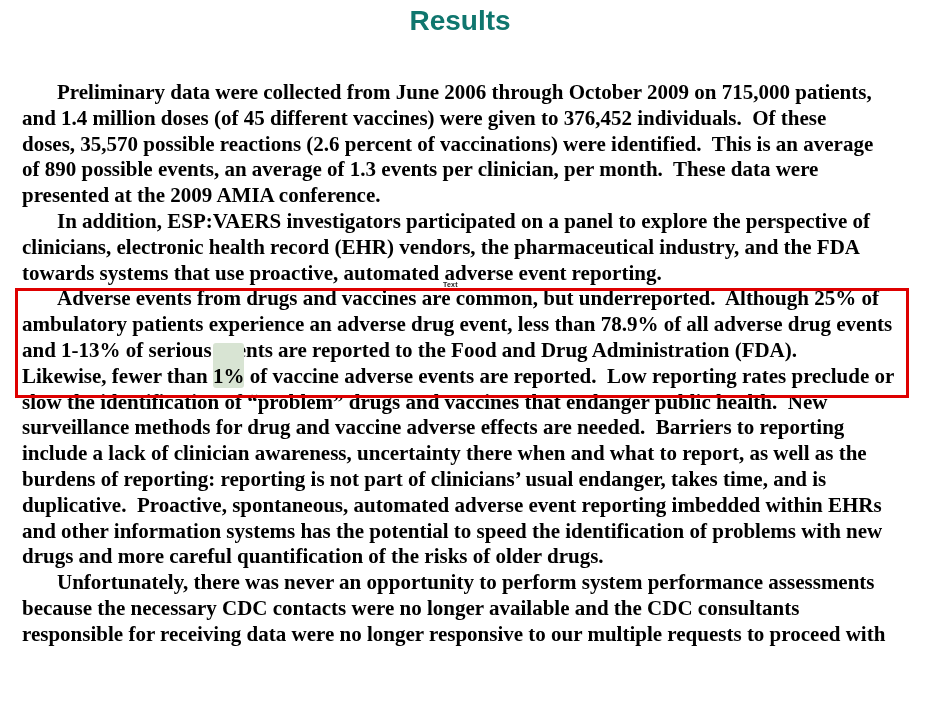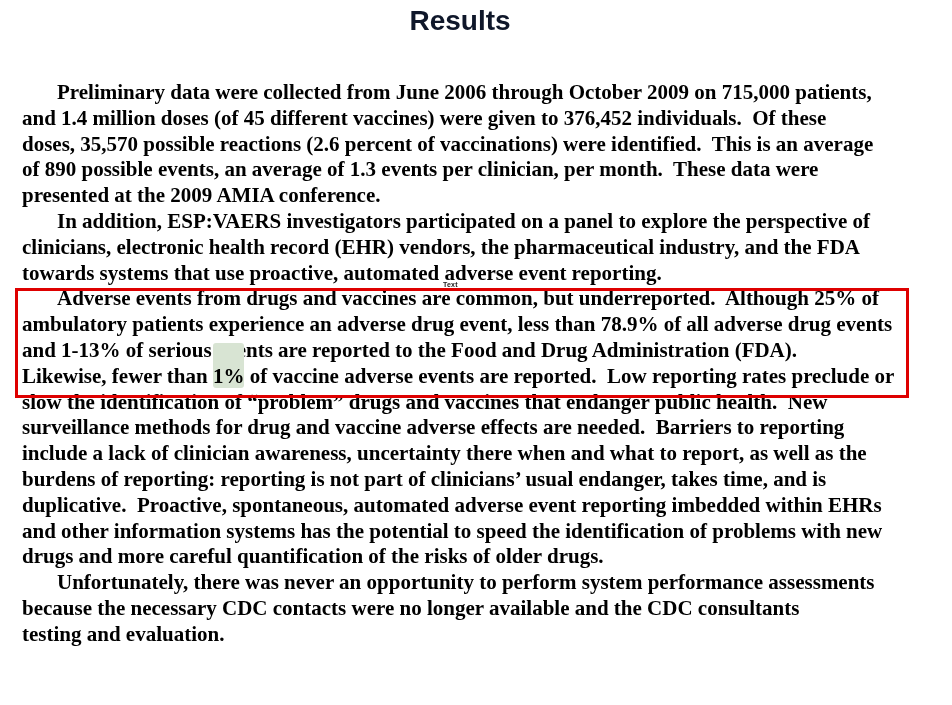--- a/index.html
+++ b/index.html
@@ -19,21 +19,21 @@
   .title {
     position: absolute;
     left: 0;
     top: 4px;
     width: 920px;
     text-align: center;
     font-family: "Liberation Sans", "DejaVu Sans", sans-serif;
     font-weight: bold;
     font-size: 28px;
     line-height: 34px;
-    color: #0f172a;
+    color: #0f766e;
   }
   .doc-body {
     position: absolute;
     left: 22px;
     top: 80px;
     width: 912px;
     font-size: 21px;
     line-height: 25.8px;
     font-weight: bold;
   }
@@ -103,20 +103,20 @@
       <div class="line"><span>Likewise, fewer than </span><span class="hl">1%</span><span> of vaccine adverse events are reported.  Low reporting rates preclude or</span></div>
       <div class="line"><span>slow the identification of “problem” drugs and vaccines that endanger public health.  New</span></div>
       <div class="line"><span>surveillance methods for drug and vaccine adverse effects are needed.  Barriers to reporting</span></div>
       <div class="line"><span>include a lack of clinician awareness, uncertainty there when and what to report, as well as the</span></div>
       <div class="line"><span>burdens of reporting: reporting is not part of clinicians’ usual endanger, takes time, and is</span></div>
       <div class="line"><span>duplicative.  Proactive, spontaneous, automated adverse event reporting imbedded within EHRs</span></div>
       <div class="line"><span>and other information systems has the potential to speed the identification of problems with new</span></div>
       <div class="line"><span>drugs and more careful quantification of the risks of older drugs.</span></div>
       <div class="line indent"><span>Unfortunately, there was never an opportunity to perform system performance assessments</span></div>
       <div class="line"><span>because the necessary CDC contacts were no longer available and the CDC consultants</span></div>
-      <div class="line"><span>testing and evaluation.</span></div>
+      <div class="line"><span>responsible for receiving data were no longer responsive to our multiple requests to proceed with</span></div>
     </div>
 
   <div class="red-box"></div>
 
   <div class="tiny-label">Text</div>
 
 </div>
 
 </body></html>

